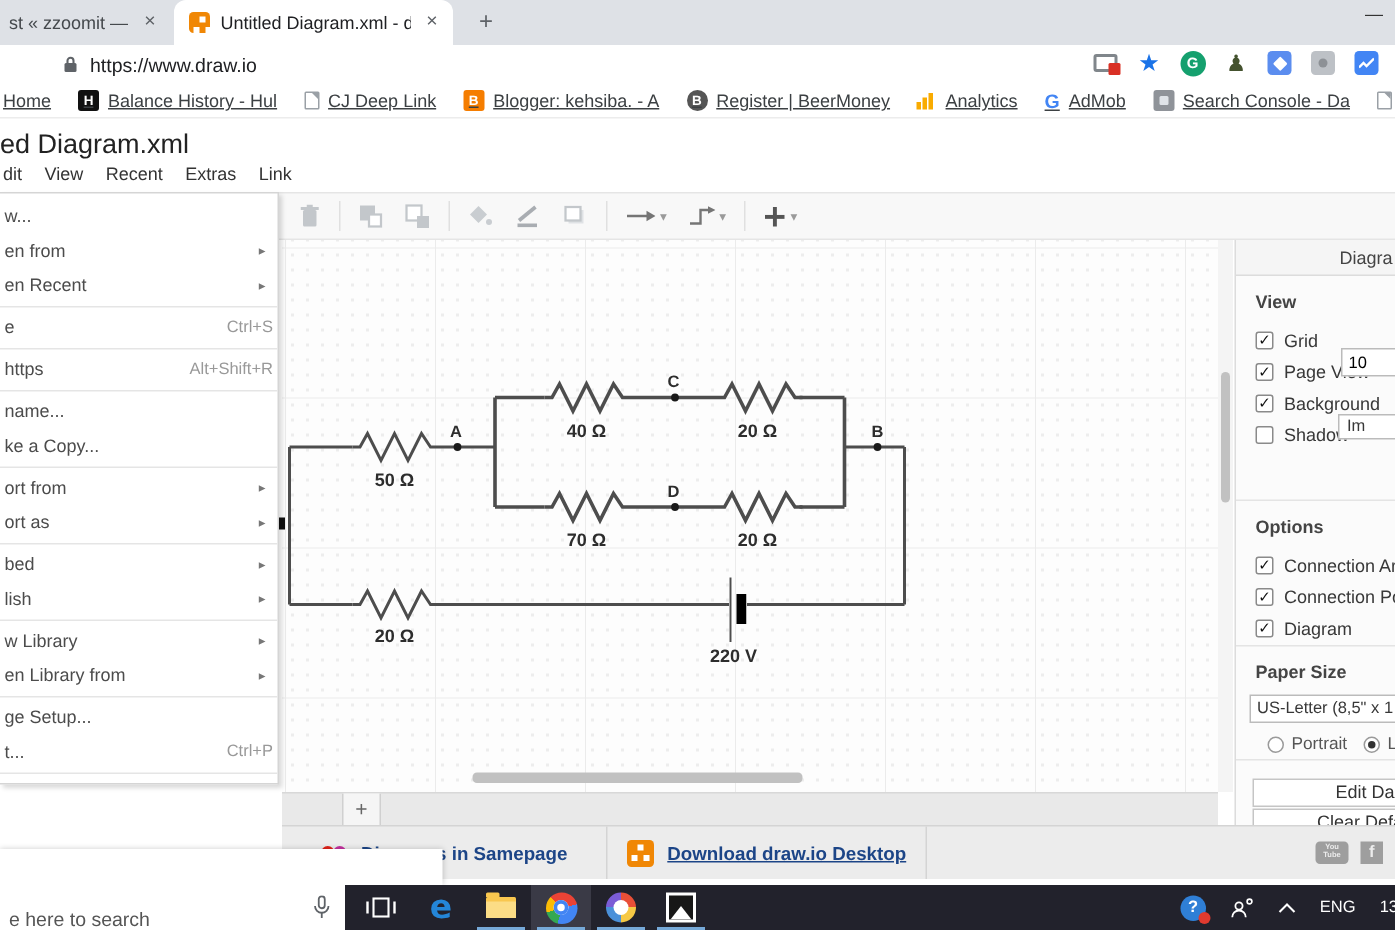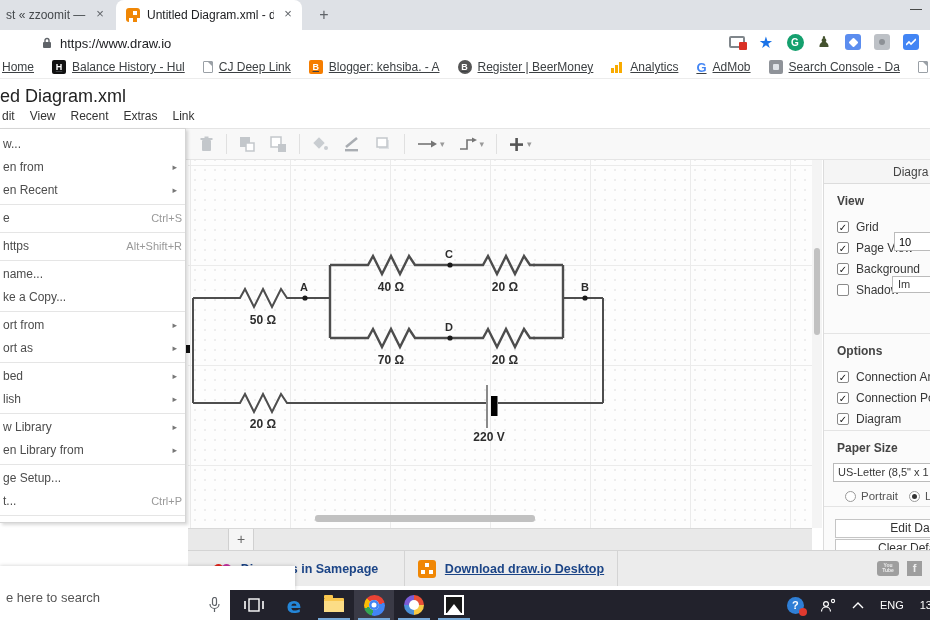--- a/index.html
+++ b/index.html
@@ -88,21 +88,21 @@
   .imbtn { position:absolute; right:-6px; top:92px; width:44px; height:17px; border:1px solid #bbb; background:#fff; font-size:11px; padding-left:5px; line-height:15px; }
   .paper-select { width:108px; height:19px; border:1px solid #bbb; background:#fff; font-size:11px; line-height:17px; padding-left:4px; margin:2px 0 8px -4px; white-space:nowrap; overflow:hidden; }
   .radio-row { display:flex; align-items:center; gap:5px; font-size:11.5px; color:#555; margin-left:8px; }
   .rad { width:11px; height:11px; border:1px solid #9a9a9a; border-radius:50%; background:#fff; position:relative; flex:none; }
   .rad.sel:after { content:""; position:absolute; left:2px; top:2px; width:5px; height:5px; border-radius:50%; background:#333; }
   .pbtn { display:block; width:150px; height:19px; border:1px solid #c5c5c5; background:#fff; font-size:12px; text-align:center; line-height:17px; color:#333; margin:0 0 1px 11px; }
 
   
   .flyout { position:absolute; left:0; top:566px; width:295px; height:24px; background:#fff; box-shadow:0 0 4px rgba(0,0,0,.2); z-index:45; }
   .taskbar { position:absolute; left:0; top:590px; width:930px; height:30px; background:#22222c; z-index:50; display:flex; }
-  .tsearch { width:230px; height:30px; background:#fff; display:flex; align-items:flex-start; font-size:13px; color:#555; position:relative; }
+  .tsearch { width:230px; height:30px; background:#fff; display:flex; align-items:flex-end; font-size:13px; color:#555; position:relative; }
   .tsearch span { margin-left:6px; }
   .mic { position:absolute; right:10px; top:7px; }
   .tb-app { width:40px; height:30px; display:flex; align-items:center; justify-content:center; position:relative; }
   .tb-app.running:after { content:""; position:absolute; left:4px; bottom:0; width:32px; height:2px; background:#76a9d8; }
   .tb-app.active { background:#3a3a46; }
   .edge-e { color:#2486d8; font-size:22px; font-weight:bold; font-family:"DejaVu Sans", sans-serif; }
   .folder { position:relative; width:20px; height:14px; background:#f9c74f; border-radius:1px; }
   .folder:before { content:""; position:absolute; left:0; top:-3px; width:9px; height:3px; background:#f9c74f; border-radius:1px 1px 0 0; }
   .folder:after { content:""; position:absolute; left:0; top:3px; width:20px; height:11px; background:#fcdd86; }
   .chrome-ic { width:21px; height:21px; border-radius:50%; background:conic-gradient(from -45deg, #ea4335 0 120deg, #4285f4 0 240deg, #34a853 0 300deg, #fbbc05 0 360deg); position:relative; }

